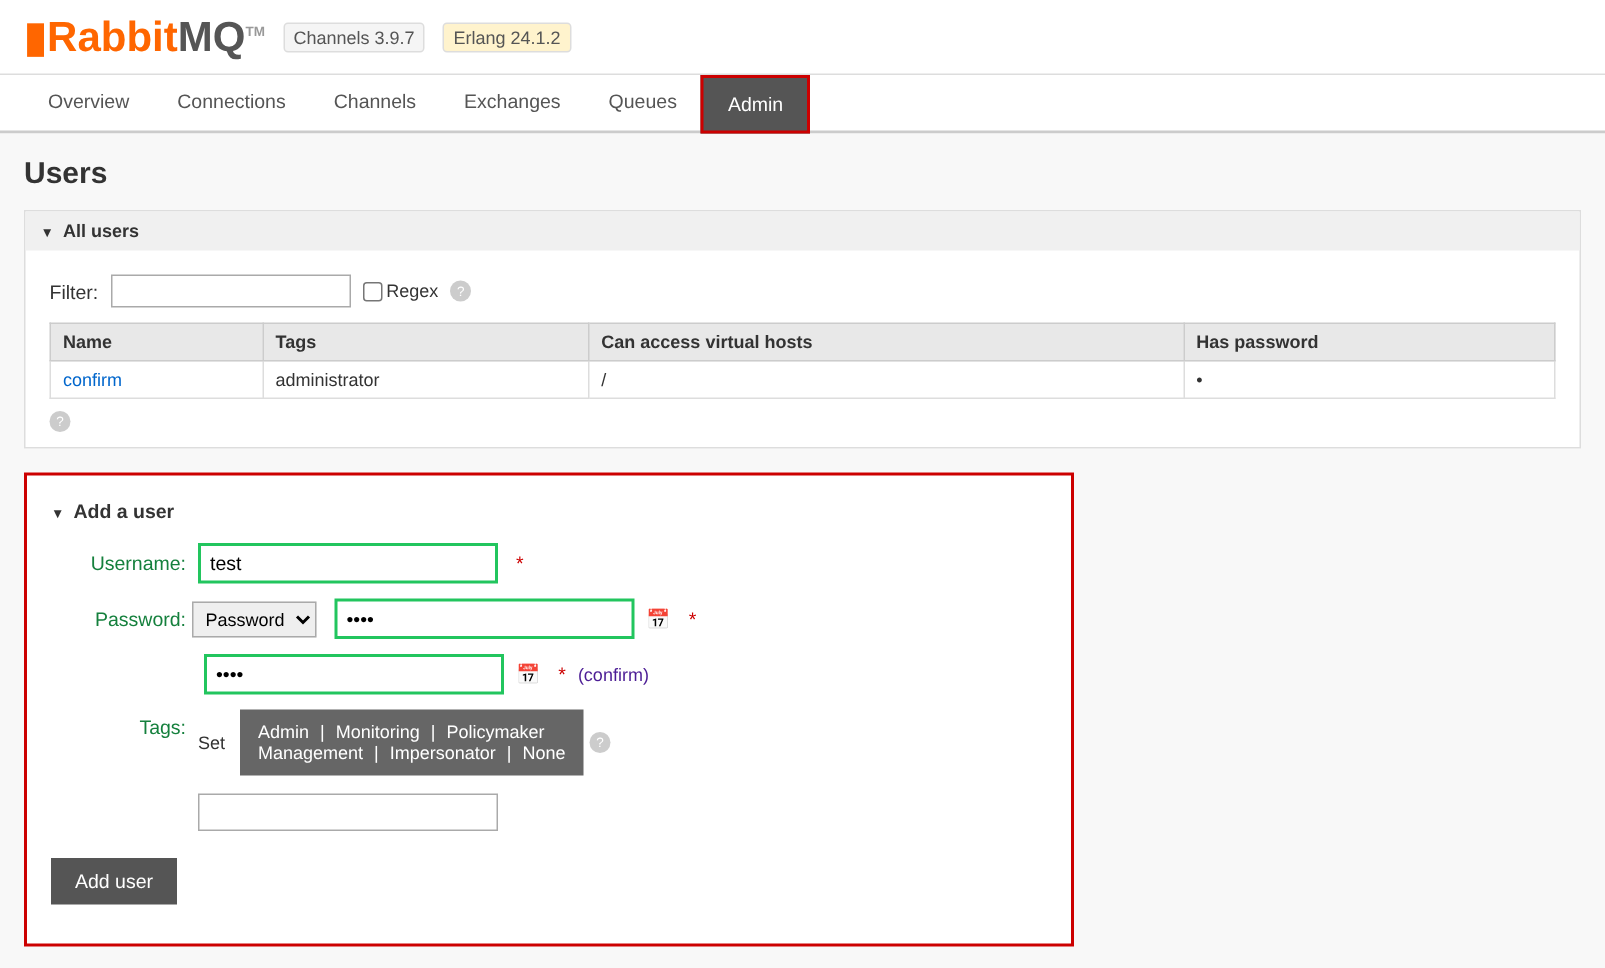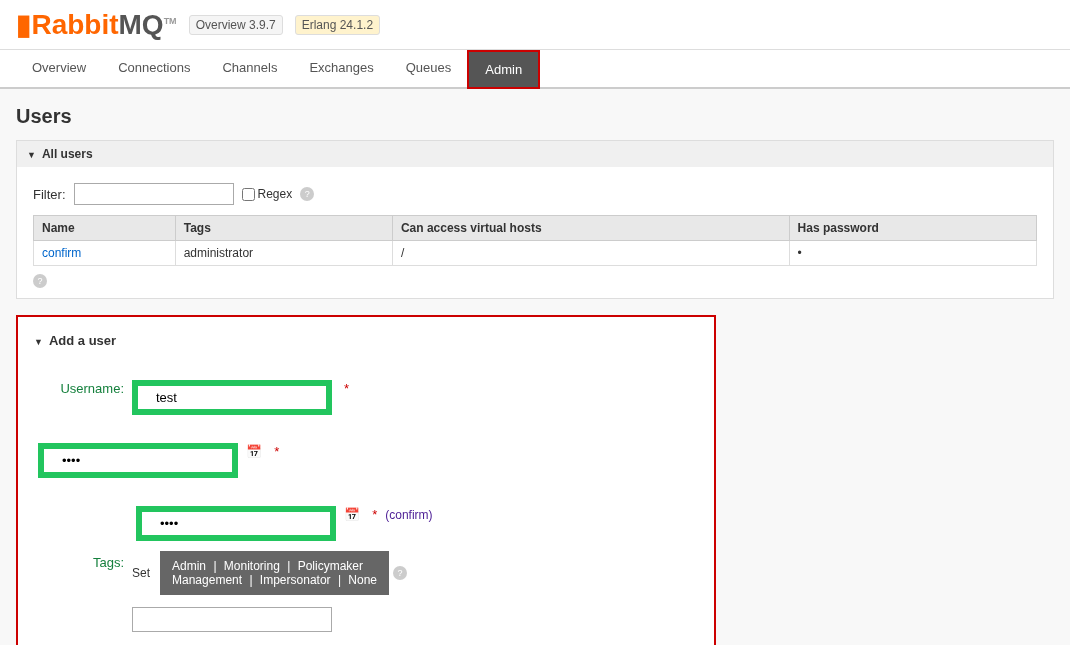--- a/index.html
+++ b/index.html
@@ -184,25 +184,24 @@
       gap: 8px;
     }
     .form-label {
       text-align: right;
       width: 90px;
       font-size: 13px;
       color: #15803d;
       flex-shrink: 0;
     }
     .form-input {
-      border: 6px solid #22c55e;
-      padding: 4px 18px;
+      border: 2px solid #22c55e;
+      padding: 4px 6px;
       font-size: 13px;
       width: 200px;
-      margin-top: 18px;
     }
     .required-star {
       color: #c00;
       margin-left: 4px;
     }
     .password-type-row {
       display: flex;
       align-items: center;
       gap: 4px;
     }
@@ -265,21 +264,21 @@
     }
   </style>
 </head>
 <body>
 
 <div class="header">
   <div class="logo-area">
     <div class="logo-text">
       <span style="color:#f60; font-weight:900;">▮Rabbit</span><span style="color:#555; font-weight:900;">MQ</span><span class="logo-tm">TM</span>
     </div>
-    <span class="version-badge">Overview 3.9.7</span>
+    <span class="version-badge">Channels 3.9.7</span>
     <span class="version-badge erlang">Erlang 24.1.2</span>
   </div>
 </div>
 
 <nav class="nav">
   <a class="nav-item">Overview</a>
   <a class="nav-item">Connections</a>
   <a class="nav-item">Channels</a>
   <a class="nav-item">Exchanges</a>
   <a class="nav-item">Queues</a>
@@ -337,20 +336,27 @@
       <span>Add a user</span>
     </div>
 
     <div class="form-row">
       <span class="form-label">Username:</span>
       <input class="form-input" type="text" value="test" style="">
       <span class="required-star">*</span>
     </div>
 
     <div class="form-row">
+      <div class="password-type-row">
+        <span class="form-label">Password:</span>
+        <select class="password-select">
+          <option>Password</option>
+          <option>Hashed</option>
+        </select>
+      </div>
       <input class="form-input" type="password" value="test" style="margin-left: 4px;">
       <span class="calendar-icon">📅</span>
       <span class="required-star">*</span>
     </div>
 
     <div class="form-row">
       <span class="form-label" style="width:90px;display:inline-block;"></span>
       <input class="form-input" type="password" value="test" style="margin-left: 4px;">
       <span class="calendar-icon">📅</span>
       <span class="required-star">*</span>

